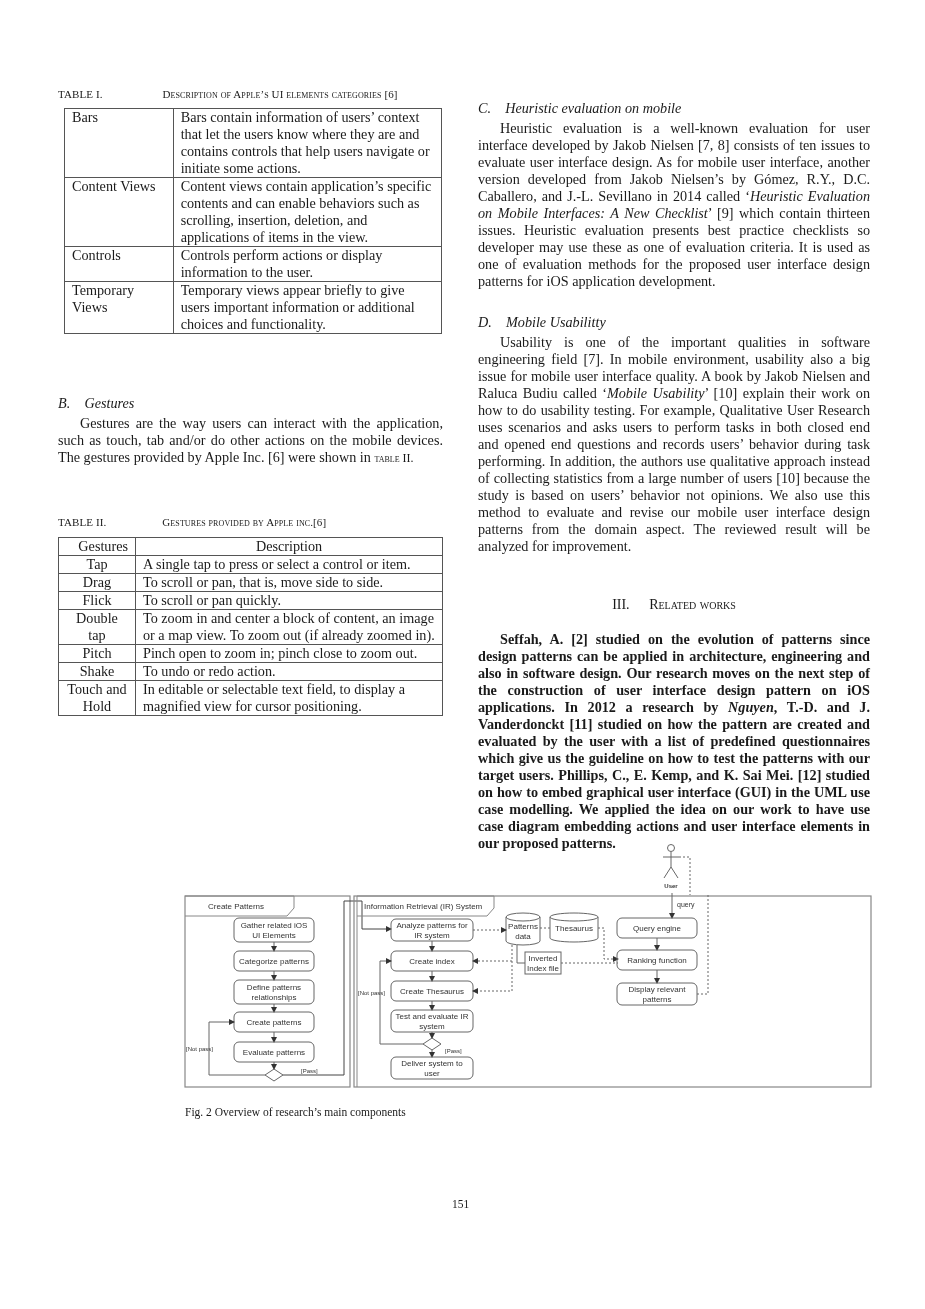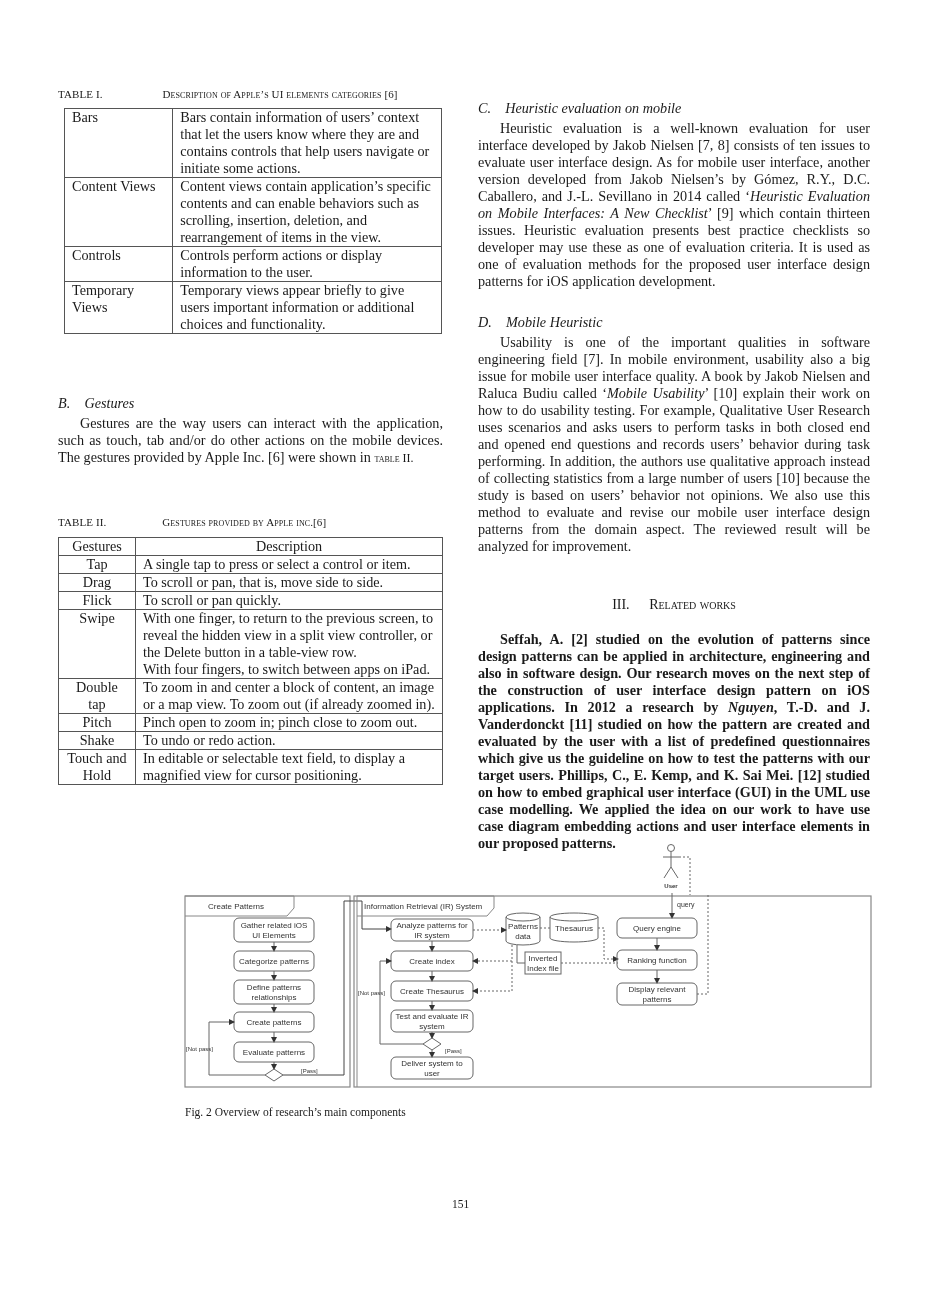--- a/index.html
+++ b/index.html
@@ -28,21 +28,21 @@
 </div>
 
 <table class="t col" style="left:64px; top:108px; width:378px;">
   <tbody>
   <tr>
     <td>Bars</td>
     <td>Bars contain information of users’ context that let the users know where they are and contains controls that help users navigate or initiate some actions.</td>
   </tr>
   <tr>
     <td>Content Views</td>
-    <td>Content views contain application’s specific contents and can enable behaviors such as scrolling, insertion, deletion, and rearrangement of items in the view.</td>
+    <td>Content views contain application’s specific contents and can enable behaviors such as scrolling, insertion, deletion, and applications of items in the view.</td>
   </tr>
   <tr>
     <td>Controls</td>
     <td>Controls perform actions or display information to the user.</td>
   </tr>
   <tr>
     <td style="padding-right:30px;">Temporary Views</td>
     <td>Temporary views appear briefly to give users important information or additional choices and functionality.</td>
   </tr>
 </tbody>
@@ -54,41 +54,34 @@
 </div>
 
 <div class="col left" style="top:512px;">
   <span class="caption">TABLE II.</span>
   <span class="caption sc" style="margin-left:52px;">Gestures  provided by Apple inc.[6]</span>
 </div>
 
 <table class="t col" style="left:58px; top:537px; width:385px;">
   <tbody>
       <tr>
-    <td class="center" style="width:62px;">Gestures</td>
+    <td class="center" style="width:62px;text-align:right;">Gestures</td>
     <td class="center">Description</td>
   </tr>
   <tr>
     <td class="center">Tap</td>
     <td>A single tap to press or select a control or item.</td>
   </tr>
   <tr>
     <td class="center">Drag</td>
     <td>To scroll or pan, that is, move side to side.</td>
   </tr>
   <tr>
     <td class="center">Flick</td>
     <td>To scroll or pan quickly.</td>
-  </tr>
-  <tr>
-    <td class="center">Swipe</td>
-    <td>
-      <div>With one finger, to return to the previous screen, to reveal the hidden view in a split view controller, or the Delete button in a table-view row.</div>
-      <div>With four fingers, to switch between apps on iPad.</div>
-    </td>
   </tr>
   <tr>
     <td class="center">Double tap</td>
     <td>To zoom in and center a block of content, an image or a map view. To zoom out (if already zoomed in).</td>
   </tr>
   <tr>
     <td class="center">Pitch</td>
     <td>Pinch open to zoom in; pinch close to zoom out.</td>
   </tr>
   <tr>
@@ -101,21 +94,21 @@
   </tr>
 </tbody>
   </table>
 
 <div class="col right" style="top:100px;">
   <p class="heading" style="white-space:pre;">C.    Heuristic evaluation on mobile</p>
   <p class="para" style="margin-top:3px;"><span>Heuristic evaluation is a well-known evaluation for user interface developed by Jakob Nielsen [7, 8] consists of ten issues to evaluate user interface design. As for mobile user interface, another version developed from Jakob Nielsen’s by Gómez, R.Y., D.C. Caballero, and J.-L. Sevillano in 2014 called ‘</span><i>Heuristic Evaluation on Mobile Interfaces: A New Checklist</i><span>’ [9] which contain thirteen issues. Heuristic evaluation presents best practice checklists so developer may use these as one of evaluation criteria. It is used as one of evaluation methods for the proposed user interface design patterns for iOS application development.</span></p>
 </div>
 
 <div class="col right" style="top:314px;">
-  <p class="heading" style="white-space:pre;">D.    Mobile Heuristic</p>
+  <p class="heading" style="white-space:pre;">D.    Mobile Usabilitty</p>
   <p class="para" style="margin-top:3px;"><span>Usability is one of the important qualities in software engineering field [7]. In mobile environment, usability also a big issue for mobile user interface quality. A book by Jakob Nielsen and Raluca Budiu called ‘</span><i>Mobile Usability</i><span>’ [10] explain their work on how to do usability testing. For example, Qualitative User Research uses scenarios and asks users to perform tasks in both closed end and opened end questions and records users’ behavior during task performing. In addition, the authors use qualitative approach instead of collecting statistics from a large number of users [10] because the study is based on users’ behavior not opinions. We also use this method to evaluate and revise our mobile user interface design patterns from the domain aspect. The reviewed result will be analyzed for improvement.</span></p>
 </div>
 
 <div class="col right center" style="top:597px; font-size:14px;">
   <span>III.</span>
   <span class="sc" style="margin-left:16px;">Related works</span>
 </div>
 <div class="col right" style="top:631px;font-weight:bold;">
   <p class="para"><span>Seffah, A. [2] studied on the evolution of patterns since design patterns can be applied in architecture, engineering and also in software design. Our research moves on the next step of the construction of user interface design pattern on iOS applications. In 2012 a research by </span><i>Nguyen</i><span>, T.-D. and J. Vanderdonckt [11] studied on how the pattern are created and evaluated by the user with a list of predefined questionnaires which give us the guideline on how to test the patterns with our target users. Phillips, C., E. Kemp, and K. Sai Mei. [12] studied on how to embed graphical user interface (GUI) in the UML use case modelling. We applied the idea on our work to have use case diagram embedding actions and user interface elements in our proposed patterns.</span></p>
 </div>

